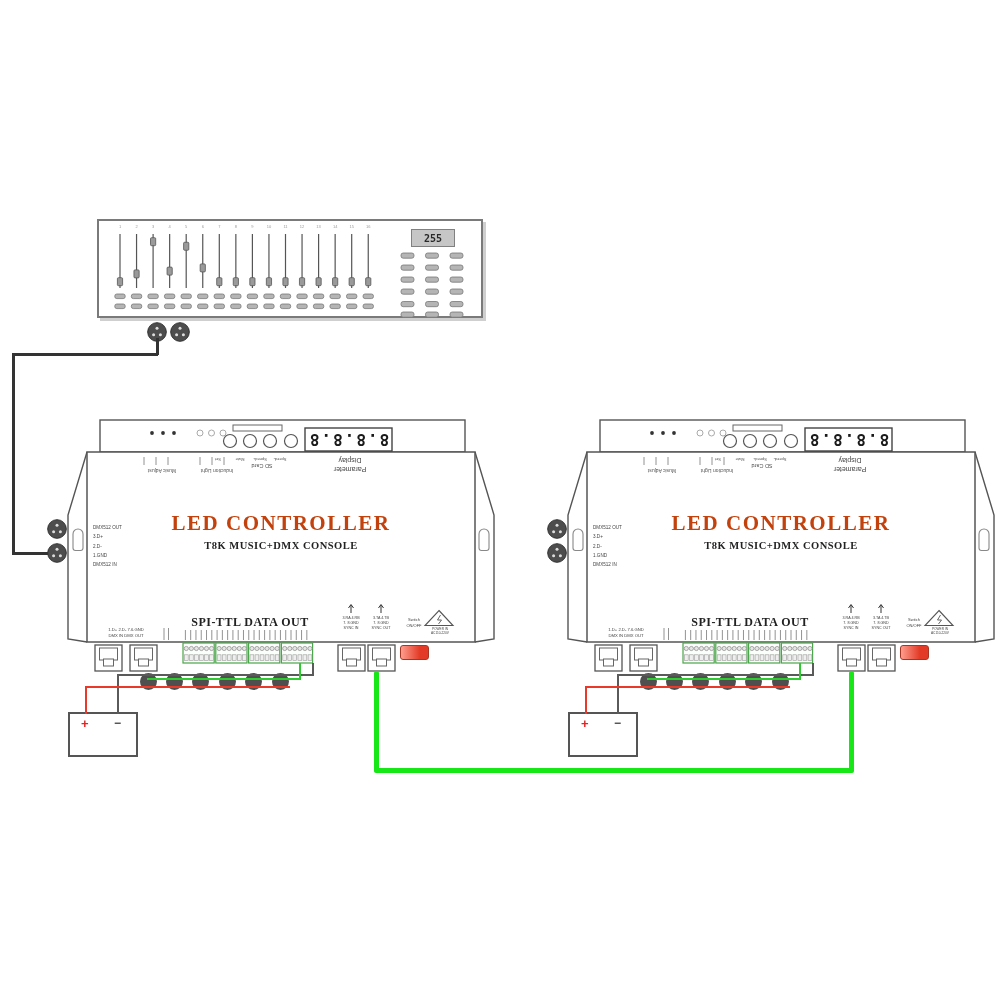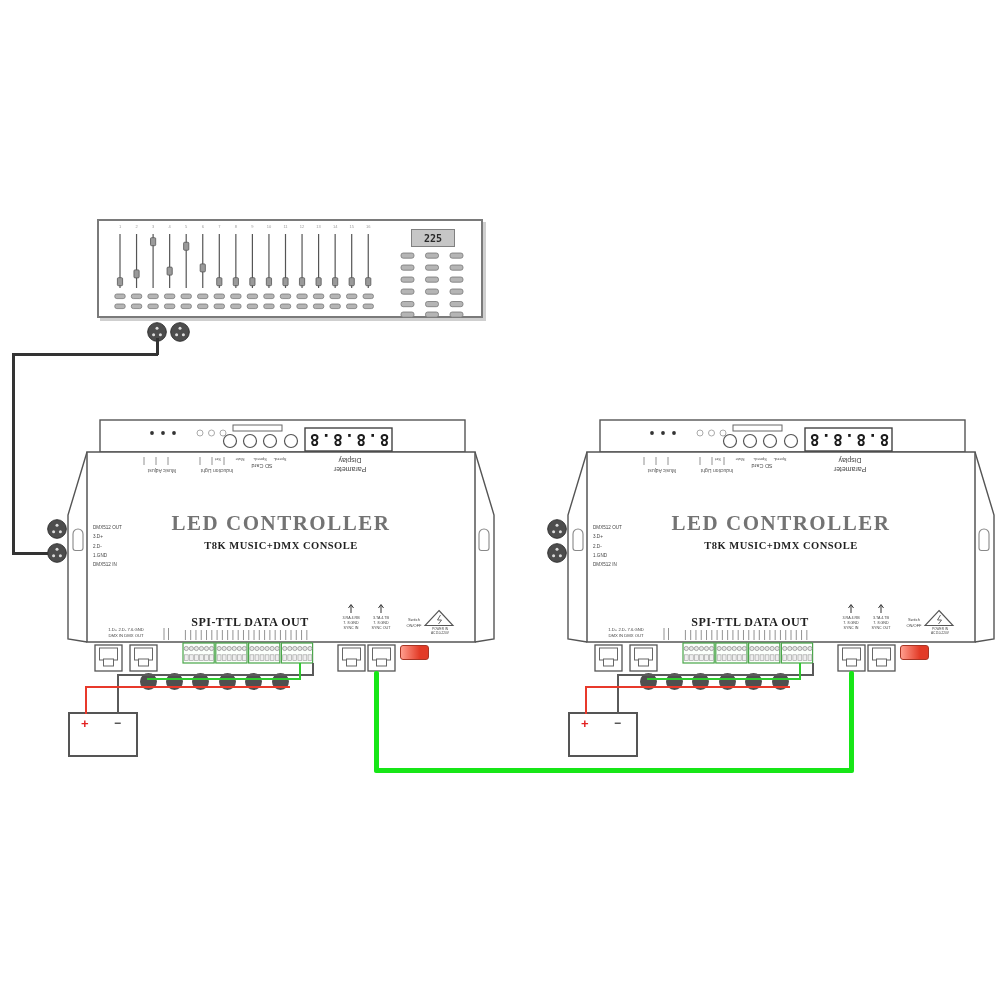--- a/index.html
+++ b/index.html
@@ -11,21 +11,21 @@
   .console-box{position:absolute;left:2px;top:4px;width:382px;height:95px;background:#fff;
                border:2px solid #7a7a7a;box-shadow:3px 3px 0 0 #cfcfcf;}
   .console-display{position:absolute;left:316px;top:14px;width:42px;height:16px;background:#c6c6c6;
                    border:1.5px solid #808080;display:flex;align-items:center;justify-content:center;
                    font-family:"DejaVu Sans Mono",monospace;font-size:10px;font-weight:bold;color:#2a2a2a;}
   
   .controller{position:absolute;top:415px;width:460px;height:270px;}
   #ctl-left{left:40px;} #ctl-right{left:540px;}
   .ctl-title{position:absolute;left:47px;top:96px;width:388px;text-align:center;
              font-family:"Liberation Serif",serif;font-weight:bold;font-size:21px;
-             letter-spacing:1.5px;color:#737373;}
+             letter-spacing:1.5px;color:#c2410c;}
   .ctl-subtitle{position:absolute;left:47px;top:125px;width:388px;text-align:center;
                 font-family:"Liberation Serif",serif;font-weight:bold;font-size:10.5px;
                 letter-spacing:.5px;color:#222;}
   .pinlabels{position:absolute;left:53px;top:108px;font-size:4.6px;line-height:9.3px;color:#444;white-space:nowrap;}
   .flip{transform:rotate(180deg);}
   .toplab{position:absolute;text-align:center;color:#555;}
   .lab-music{left:92px;top:53px;width:60px;font-size:5px;}
   .lab-induction{left:147px;top:53px;width:60px;font-size:5px;}
   .lab-sd{left:200px;top:48px;width:44px;font-size:5.5px;}
   .lab-btn{top:42px;width:28px;font-size:4px;}
@@ -172,21 +172,21 @@
           <circle cx="65.4" cy="119.8" r="1.5" fill="#ddd"></circle>
         </g>
         <g>
           <circle cx="85" cy="117" r="9.3" fill="#4d4d4d" stroke="#333" stroke-width="1"></circle>
           <circle cx="85" cy="113.2" r="1.5" fill="#ddd"></circle>
           <circle cx="81.6" cy="119.8" r="1.5" fill="#ddd"></circle>
           <circle cx="88.4" cy="119.8" r="1.5" fill="#ddd"></circle>
         </g>
       </g>
     </svg>
-    <div class="console-display">225</div>
+    <div class="console-display">255</div>
   </div>
 
   <div>
     <div class="wire wire-grey" style="left:155.5px;top:338px;width:3px;height:17px;background:#333"></div>
     <div class="wire wire-grey" style="left:12px;top:353px;width:146px;height:3px;background:#333"></div>
     <div class="wire wire-grey" style="left:12px;top:353px;width:3px;height:202px;background:#333"></div>
     <div class="wire wire-grey" style="left:12px;top:552px;width:36px;height:3px;background:#333"></div>
   </div>
 
   <div id="ctl-left" class="controller">

